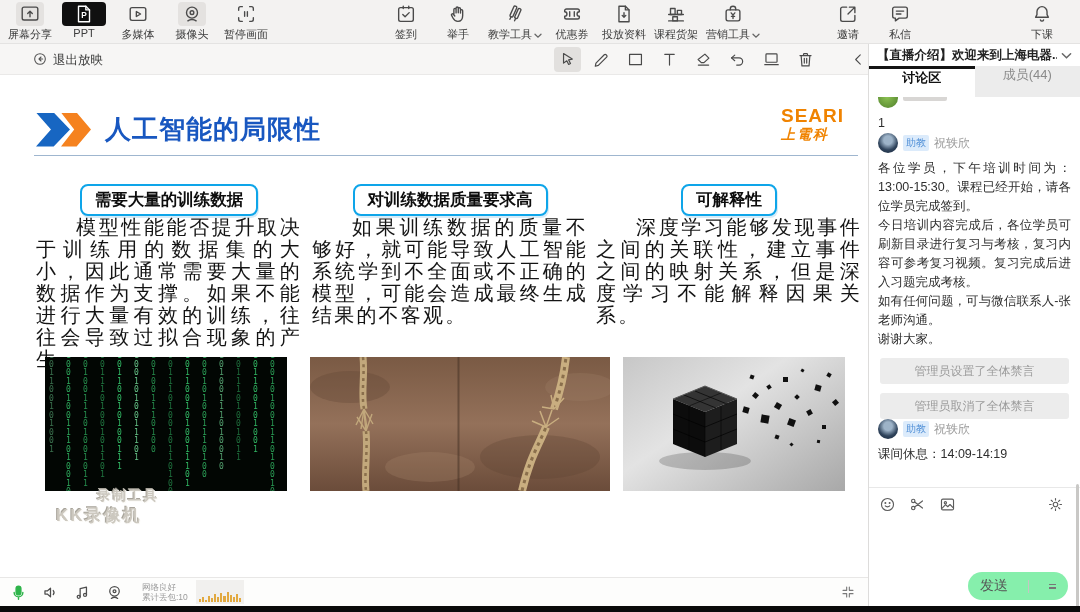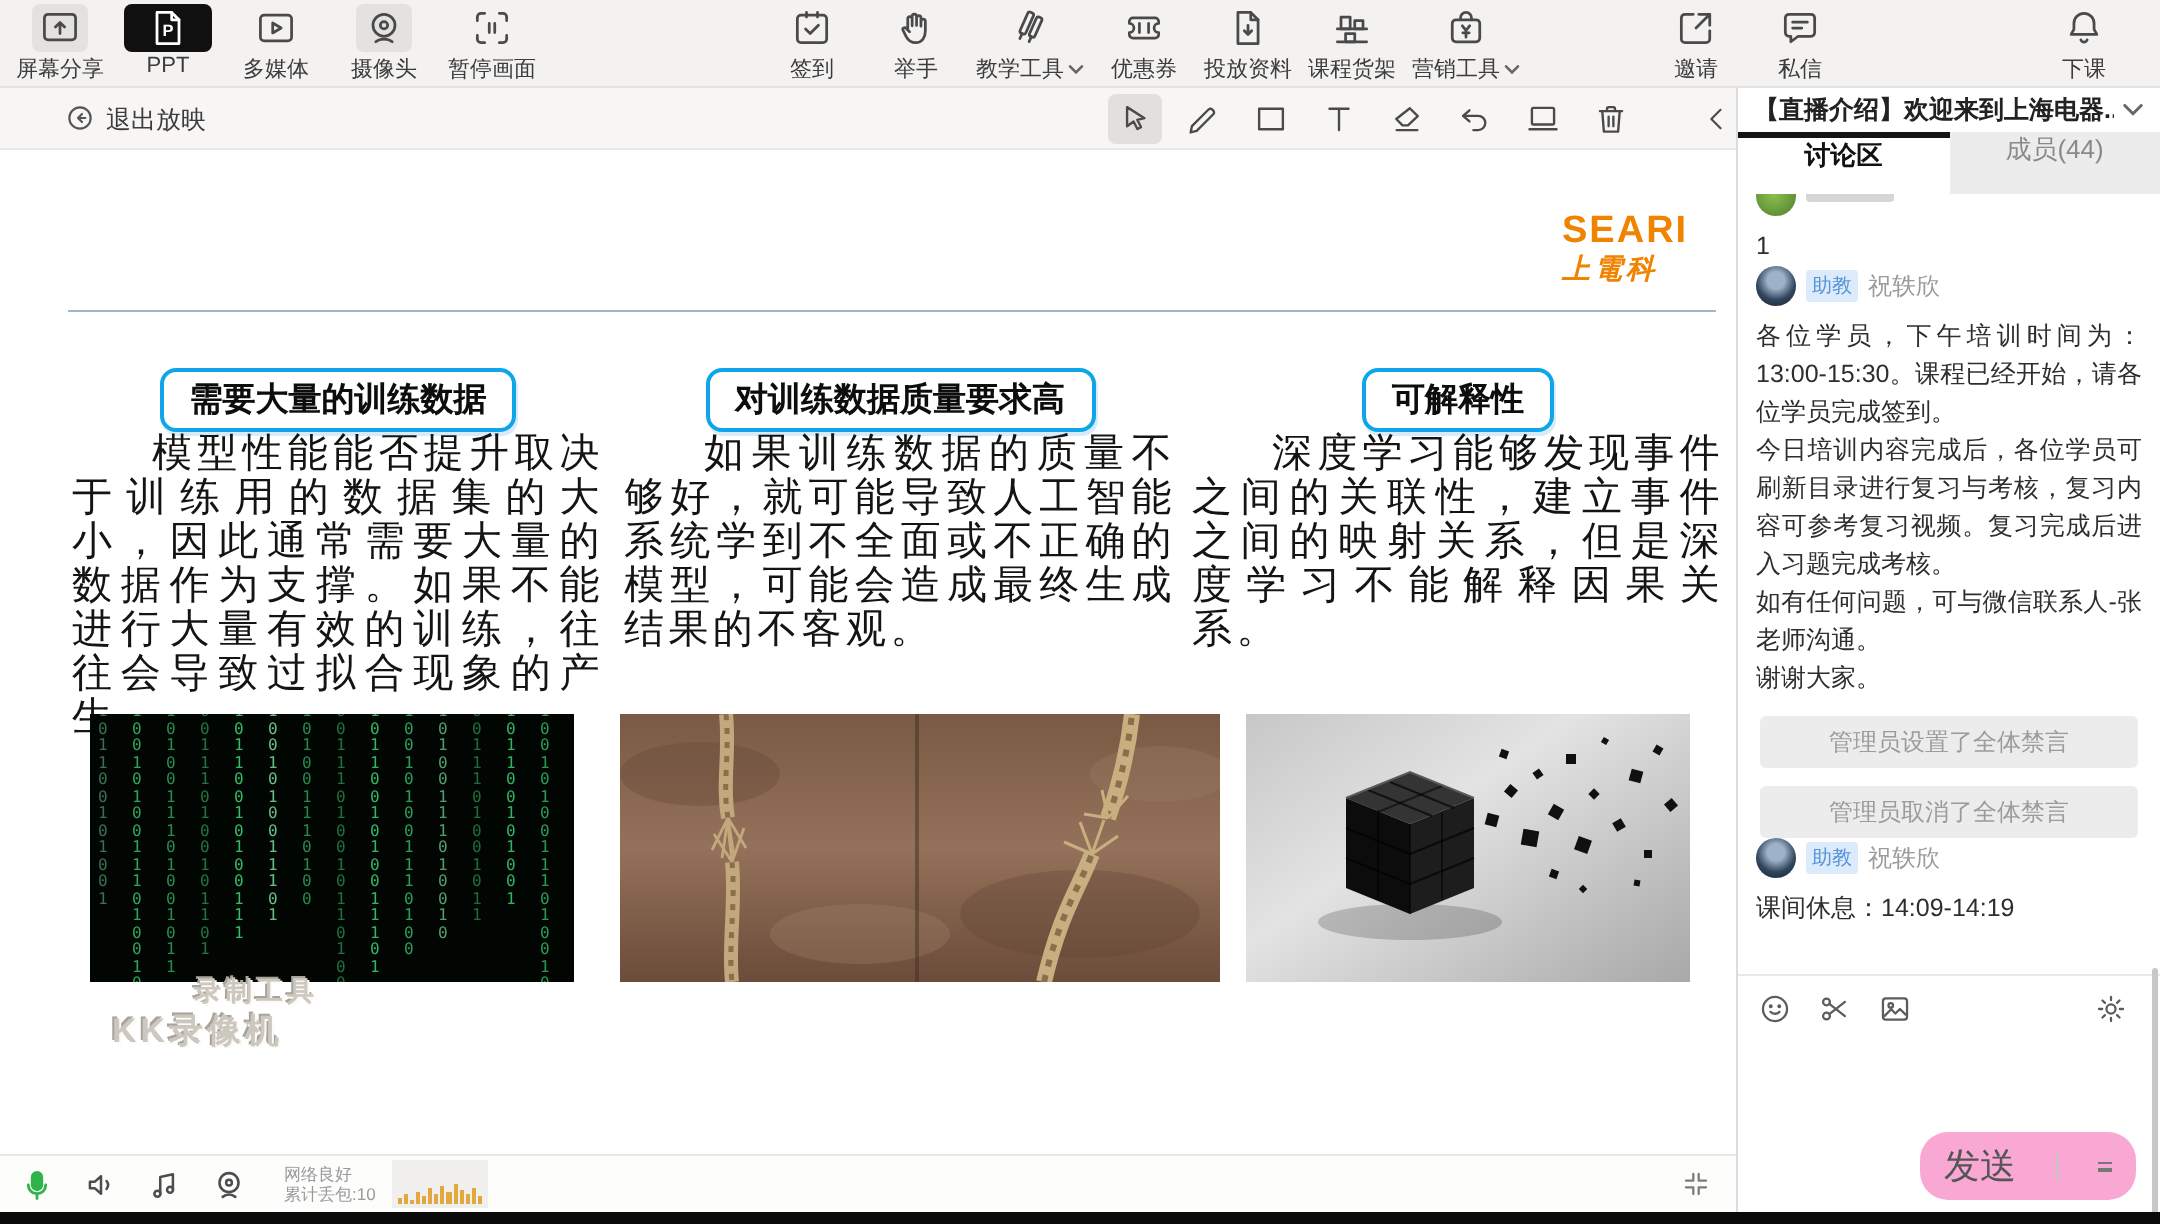--- a/index.html
+++ b/index.html
@@ -86,21 +86,21 @@
 .badge{font-size:10px;color:#5693d8;background:#dcebfb;border-radius:2px;padding:1px 3px;flex:none}
 .uname{font-size:12px;color:#9b9b9b;white-space:nowrap}
 .name-smudge{width:44px;height:6px;background:#d8d6d4;border-radius:2px}
 .msg-body{margin-top:6px;font-size:12.5px;line-height:19px;color:#2e2e2e;white-space:pre-line;text-align:justify}
 .msg-sys{margin:9px 2px 0;background:#ececec;border-radius:3px;height:26px;display:flex;align-items:center;justify-content:center;font-size:12px;color:#9b9b9b}
 .inputarea{position:absolute;left:0;top:443px;width:211px;height:125px;border-top:1px solid #e8e8e8;background:#fff}
 .input-icons{position:absolute;left:10px;top:8px;display:flex;gap:13px}
 .in-ic{cursor:pointer;display:flex}
 .gear-pos{position:absolute;right:16px;top:8px}
 .send-row{position:absolute;right:12px;bottom:12px}
-.send-btn{display:flex;align-items:center;gap:20px;background:#f9a8d4;border-radius:14px;padding:5px 12px;font-size:18px;color:#555;cursor:pointer}
+.send-btn{display:flex;align-items:center;gap:20px;background:#86efac;border-radius:14px;padding:5px 12px;font-size:14px;color:#555;cursor:pointer}
 .send-divider{width:1px;height:13px;background:#c6c5c3}
 .send-caret{display:flex;flex-direction:column;gap:2px}
 .send-caret i{width:7px;height:1.5px;background:#777;display:block}
 .scrollthumb{position:absolute;right:1px;top:440px;width:3px;height:150px;background:#c9c8c6;border-radius:2px}
 .bottom-strip{position:absolute;left:0;top:606px;width:1080px;height:6px;background:#0a0a0a}
 </style>
 </head>
 <body>
 
 <div class="app">
@@ -326,20 +326,27 @@
         </div>
         <div class="dt-btn">
           <svg width="17" height="17" viewBox="0 0 24 24" fill="none" stroke="#4a4a4a" stroke-width="1.5" stroke-linecap="round" stroke-linejoin="round">
             <path d="M9.5 5.5L16 12l-6.5 6.5"></path>
           </svg>
         </div>
       </div>
   </div>
 
   <main class="slide">
+    <div class="slide-title-row">
+      <span class="chevrons">
+        <span class="chev chev1"></span>
+          <span class="chev chev2"></span>
+      </span>
+      <span class="slide-title">人工智能的局限性</span>
+    </div>
     <div class="logo">
       <div class="logo-l1">SEARI</div>
       <div class="logo-l2">上電科</div>
     </div>
     <div class="slide-underline"></div>
 
     <div class="col" id="col-0">
       <span class="hbox">需要大量的训练数据</span>
       <p class="para">模型性能能否提升取决于训练用的数据集的大小，因此通常需要大量的数据作为支撑。如果不能进行大量有效的训练，往往会导致过拟合现象的产生。</p>
     </div>

